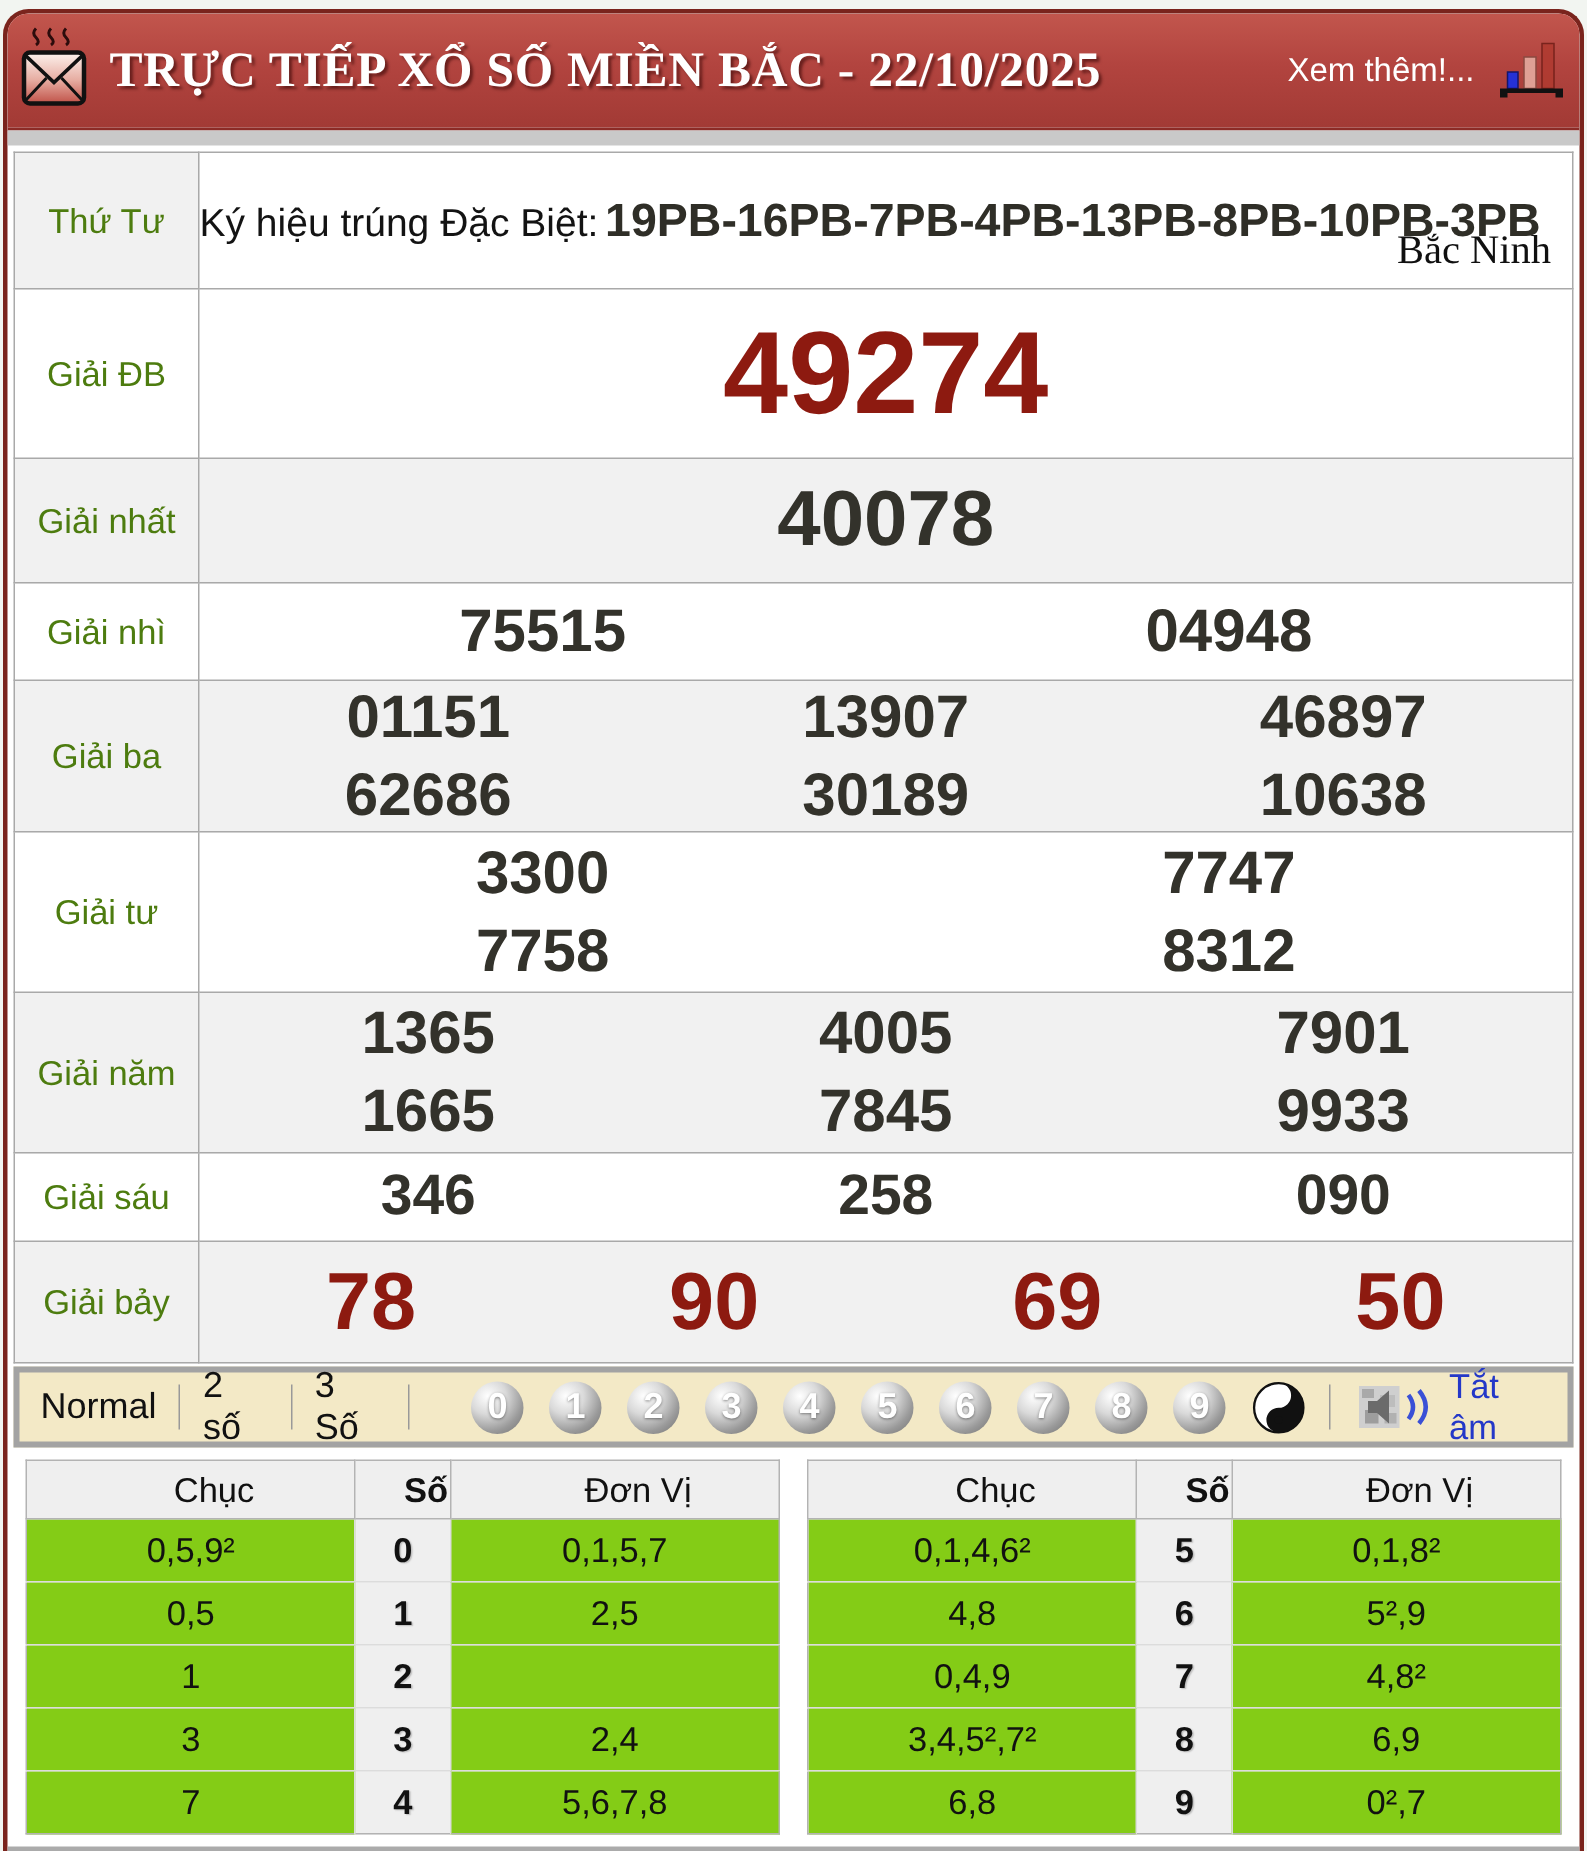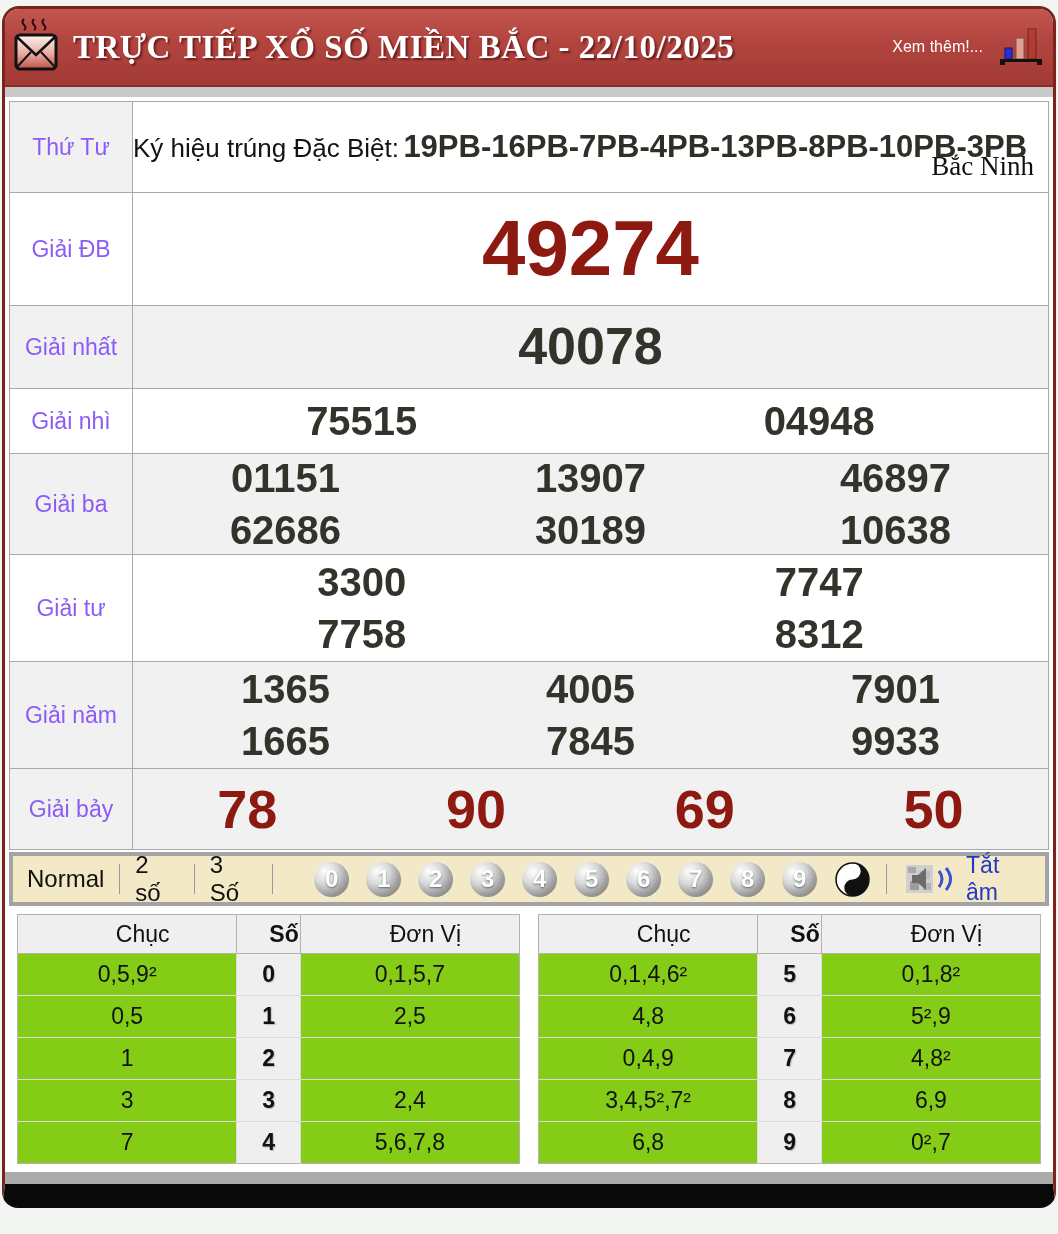--- a/index.html
+++ b/index.html
@@ -4,27 +4,27 @@
 <style>
   html,body{margin:0;padding:0;background:#f2f5f1;font-family:"Liberation Sans","DejaVu Sans",sans-serif;}
   .widget{margin:6px 2px 0;border:3px solid #7a241d;border-bottom:24px solid #090909;
           border-radius:17px 17px 16px 16px;background:#fff;overflow:hidden;}
   
   .hdr{height:76px;display:flex;align-items:center;padding:0 8px;
        background:linear-gradient(#c2564d,#b2443f 45%,#a23a35);border-bottom:2px solid #8c2b26;}
   .hdr .env{margin-right:14px;flex:0 0 auto;}
   .title{font-family:"Liberation Serif","DejaVu Serif",serif;font-weight:bold;color:#fff;
          font-size:33px;letter-spacing:.5px;text-shadow:2px 2px 2px rgba(45,0,0,.55);white-space:nowrap;}
-  .more{margin-left:auto;color:#fff;font-size:16px;text-decoration:none;cursor:pointer;}
+  .more{margin-left:auto;color:#fff;font-size:22px;text-decoration:none;cursor:pointer;}
   .chartico{margin-left:14px;flex:0 0 auto;cursor:pointer;}
   .graystrip{height:10px;background:#c9c9c9;}
   
   table.results{width:calc(100% - 8px);margin:4px 4px 0;border-collapse:collapse;table-layout:fixed;}
   table.results td{border:1px solid #a9a9a9;vertical-align:middle;padding:0;}
-  td.rlabel{width:122px;text-align:center;font-size:23px;color:#8b5cf6;}
+  td.rlabel{width:122px;text-align:center;font-size:23px;color:#4d7c0f;}
   tr.alt td{background:#f1f1f1;}
   tr.row-info td{height:90px;} tr.row-db td{height:112px;} tr.row-nhat td{height:82px;}
   tr.row-nhi td{height:64px;} tr.row-ba td{height:100px;} tr.row-tu td{height:106px;}
   tr.row-nam td{height:106px;} tr.row-sau td{height:58px;} tr.row-bay td{height:80px;}
   tr.row-info td.rlabel{background:#f1f1f1;}
   td.info-td{position:relative;padding:6px 70px 6px 16px;text-align:left;line-height:1.45;}
   .sign-label{font-size:26px;color:#131313;}
   .sign-codes{font-size:31px;font-weight:bold;color:#2f2e27;}
   .province{position:absolute;right:14px;bottom:6px;font-family:"Liberation Serif","DejaVu Serif",serif;
             font-size:27px;color:#101010;padding-right:0;}
@@ -170,20 +170,30 @@
           <span class="num n-nam">4005</span>
           <span class="num n-nam">7901</span>
         </div>
         <div class="line">
           <span class="num n-nam">1665</span>
           <span class="num n-nam">7845</span>
           <span class="num n-nam">9933</span>
         </div>
       </td>
     </tr>
+    <tr class="row-sau">
+      <td class="rlabel">Giải sáu</td>
+      <td>
+        <div class="line">
+          <span class="num n-sau">346</span>
+          <span class="num n-sau">258</span>
+          <span class="num n-sau">090</span>
+        </div>
+      </td>
+    </tr>
     <tr class="row-bay alt">
       <td class="rlabel">Giải bảy</td>
       <td>
         <div class="line">
           <span class="num n-bay">78</span>
           <span class="num n-bay">90</span>
           <span class="num n-bay">69</span>
           <span class="num n-bay">50</span>
         </div>
       </td>

